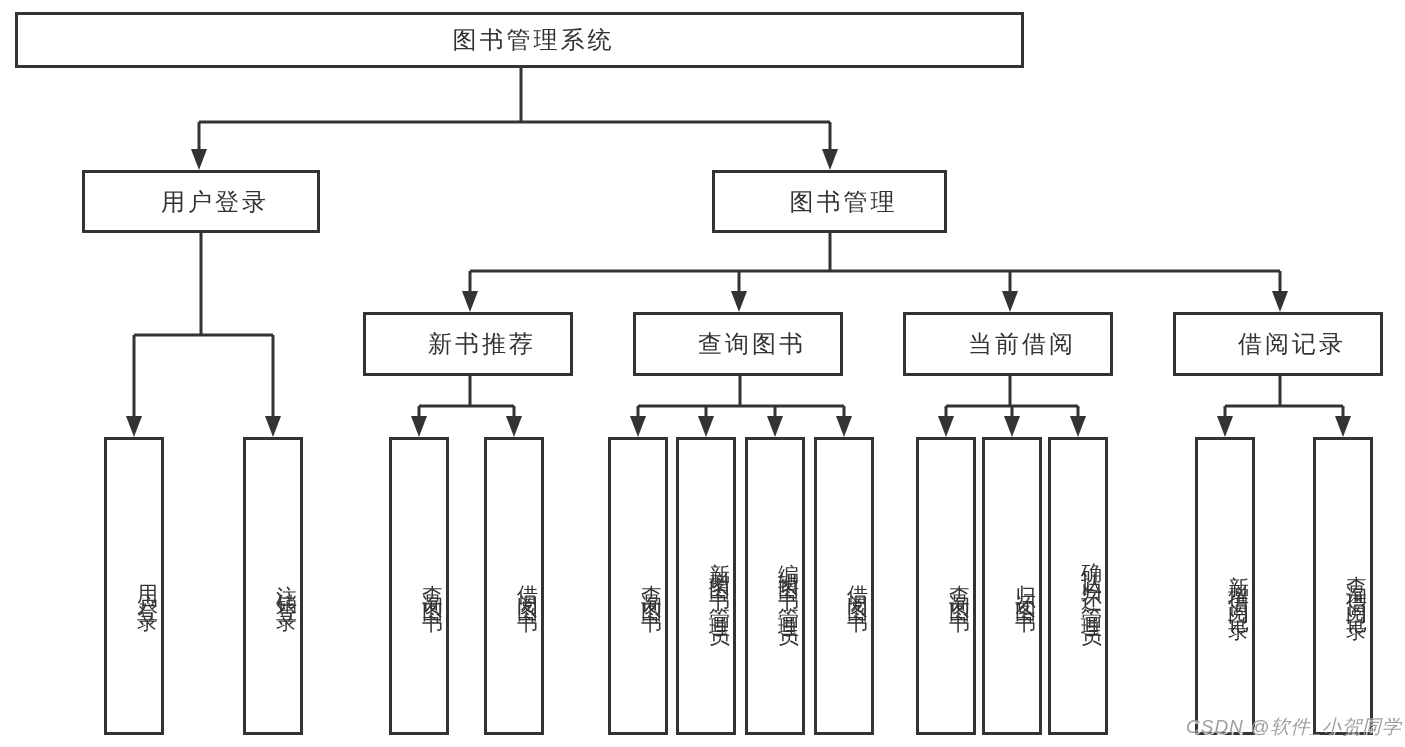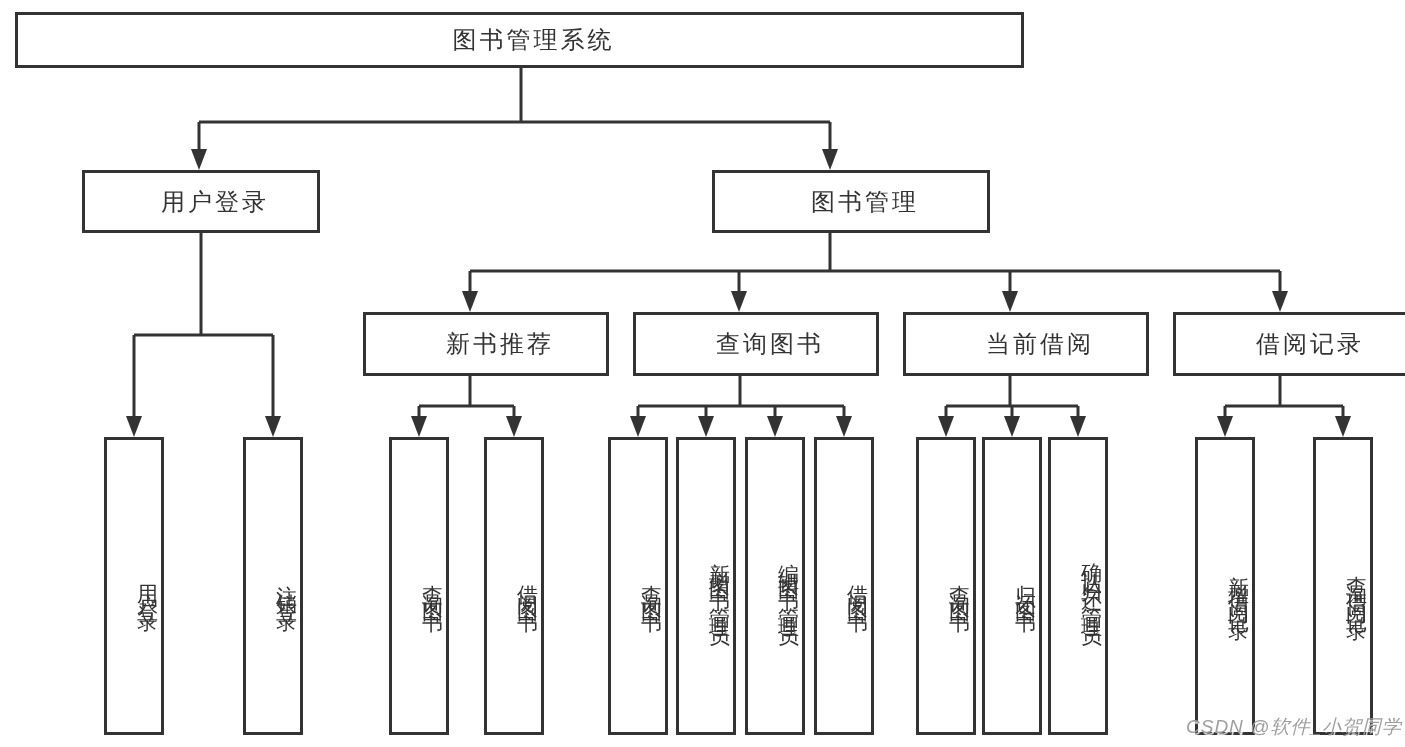--- a/index.html
+++ b/index.html
@@ -18,21 +18,21 @@
     background:#ffffff;
     color:#333333;
     display:flex;align-items:center;justify-content:center;
     text-align:center;
     z-index:2;
     padding-left:28px;
   }
   .hlabel{font-size:24px;letter-spacing:3px;white-space:nowrap;}
   .root-node{left:15px;top:12px;width:1009px;height:56px;}
   .l1-node{top:170px;width:238px;height:63px;}
-  .l2-node{top:312px;width:246px;height:64px;}
+  .l2-node{top:312px;width:210px;height:64px;}
   .l3-node{top:437px;width:60px;height:298px;}
   .vlabel{
     writing-mode:vertical-rl;
     font-size:21px;
     letter-spacing:9px;
     line-height:1;
     white-space:nowrap;
   }
   #watermark{
     position:absolute;
@@ -131,21 +131,21 @@
     </g>
   </svg>
 
   <div class="node root-node">
     <span class="hlabel">图书管理系统</span>
   </div>
 
   <div class="node l1-node" style="left:82px;">
     <span class="hlabel">用户登录</span>
   </div>
-  <div class="node l1-node" style="left:712px;width:278px;text-align:right;">
+  <div class="node l1-node" style="left:712px;width:235px;text-align:right;">
     <span class="hlabel">图书管理</span>
   </div>
 
   <div class="node l2-node" style="left:363px;">
     <span class="hlabel">新书推荐</span>
   </div>
   <div class="node l2-node" style="left:633px;">
     <span class="hlabel">查询图书</span>
   </div>
   <div class="node l2-node" style="left:903px;">

